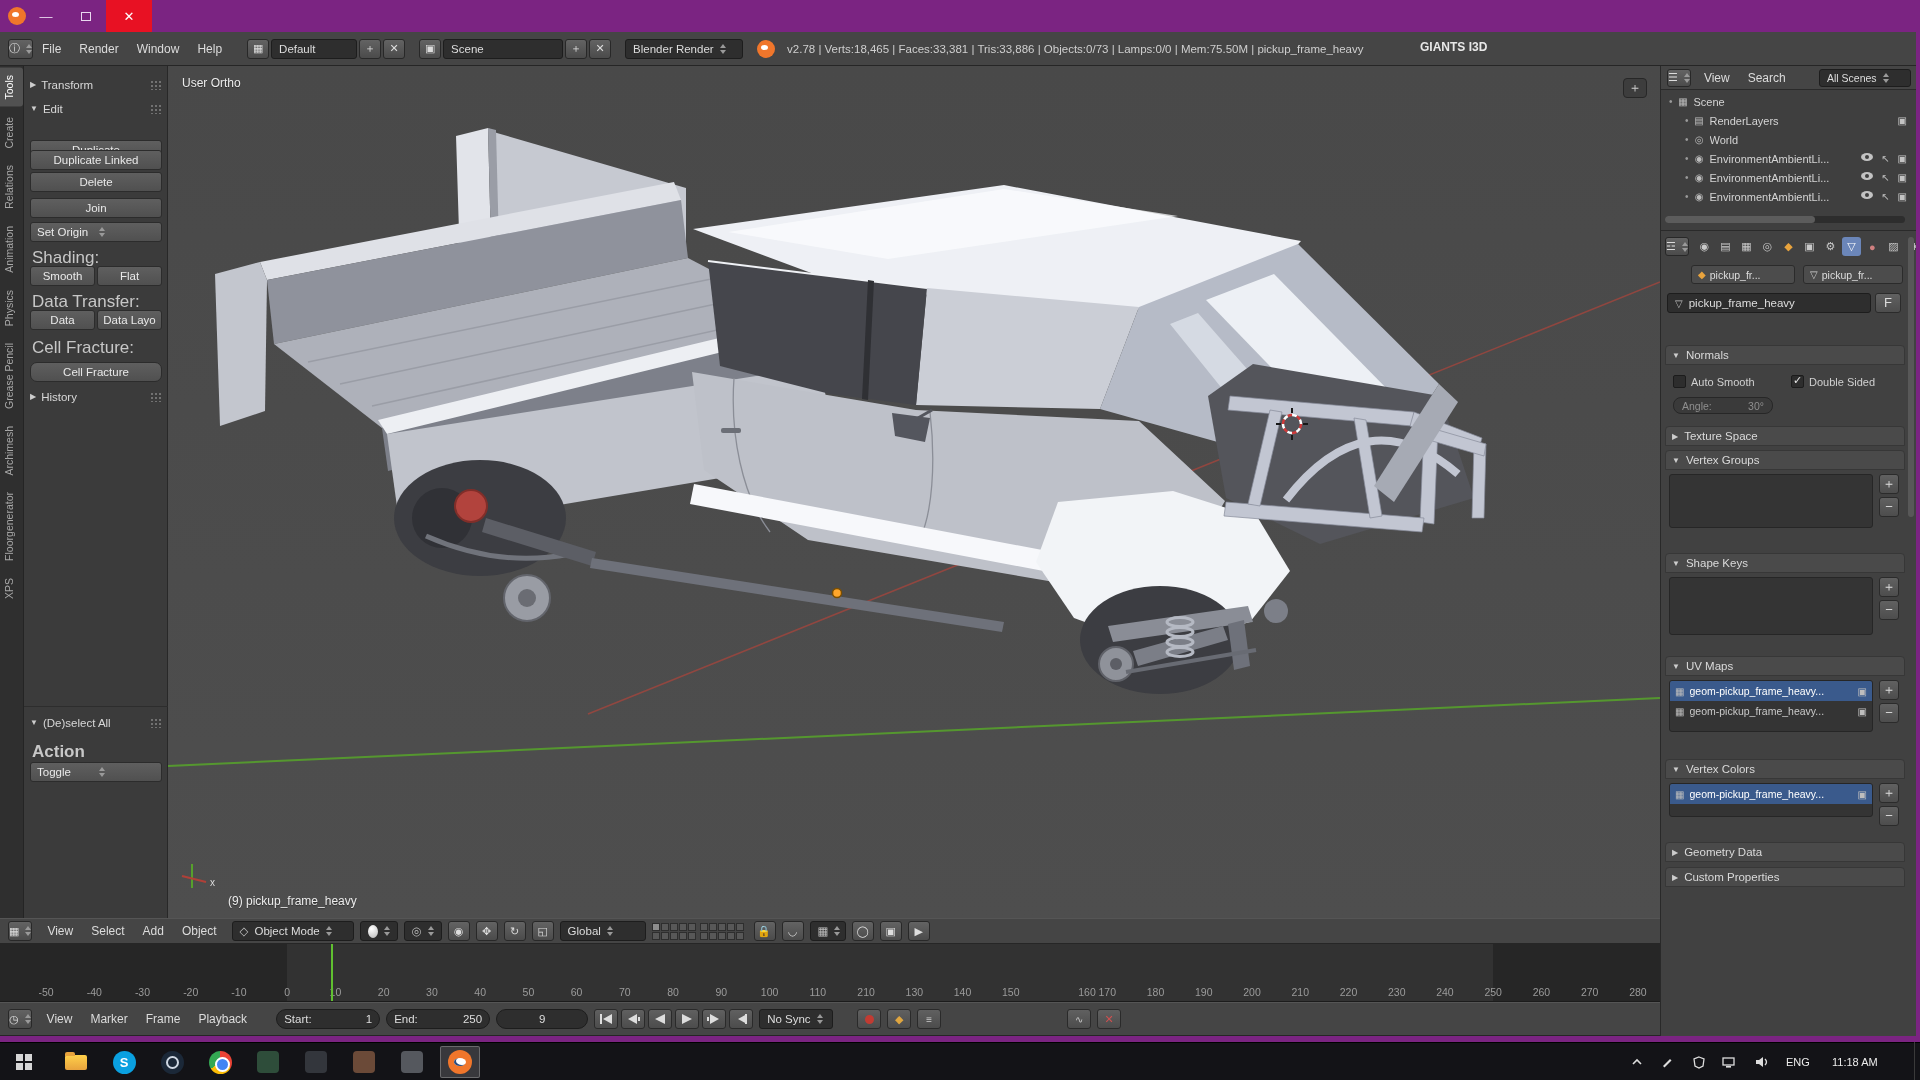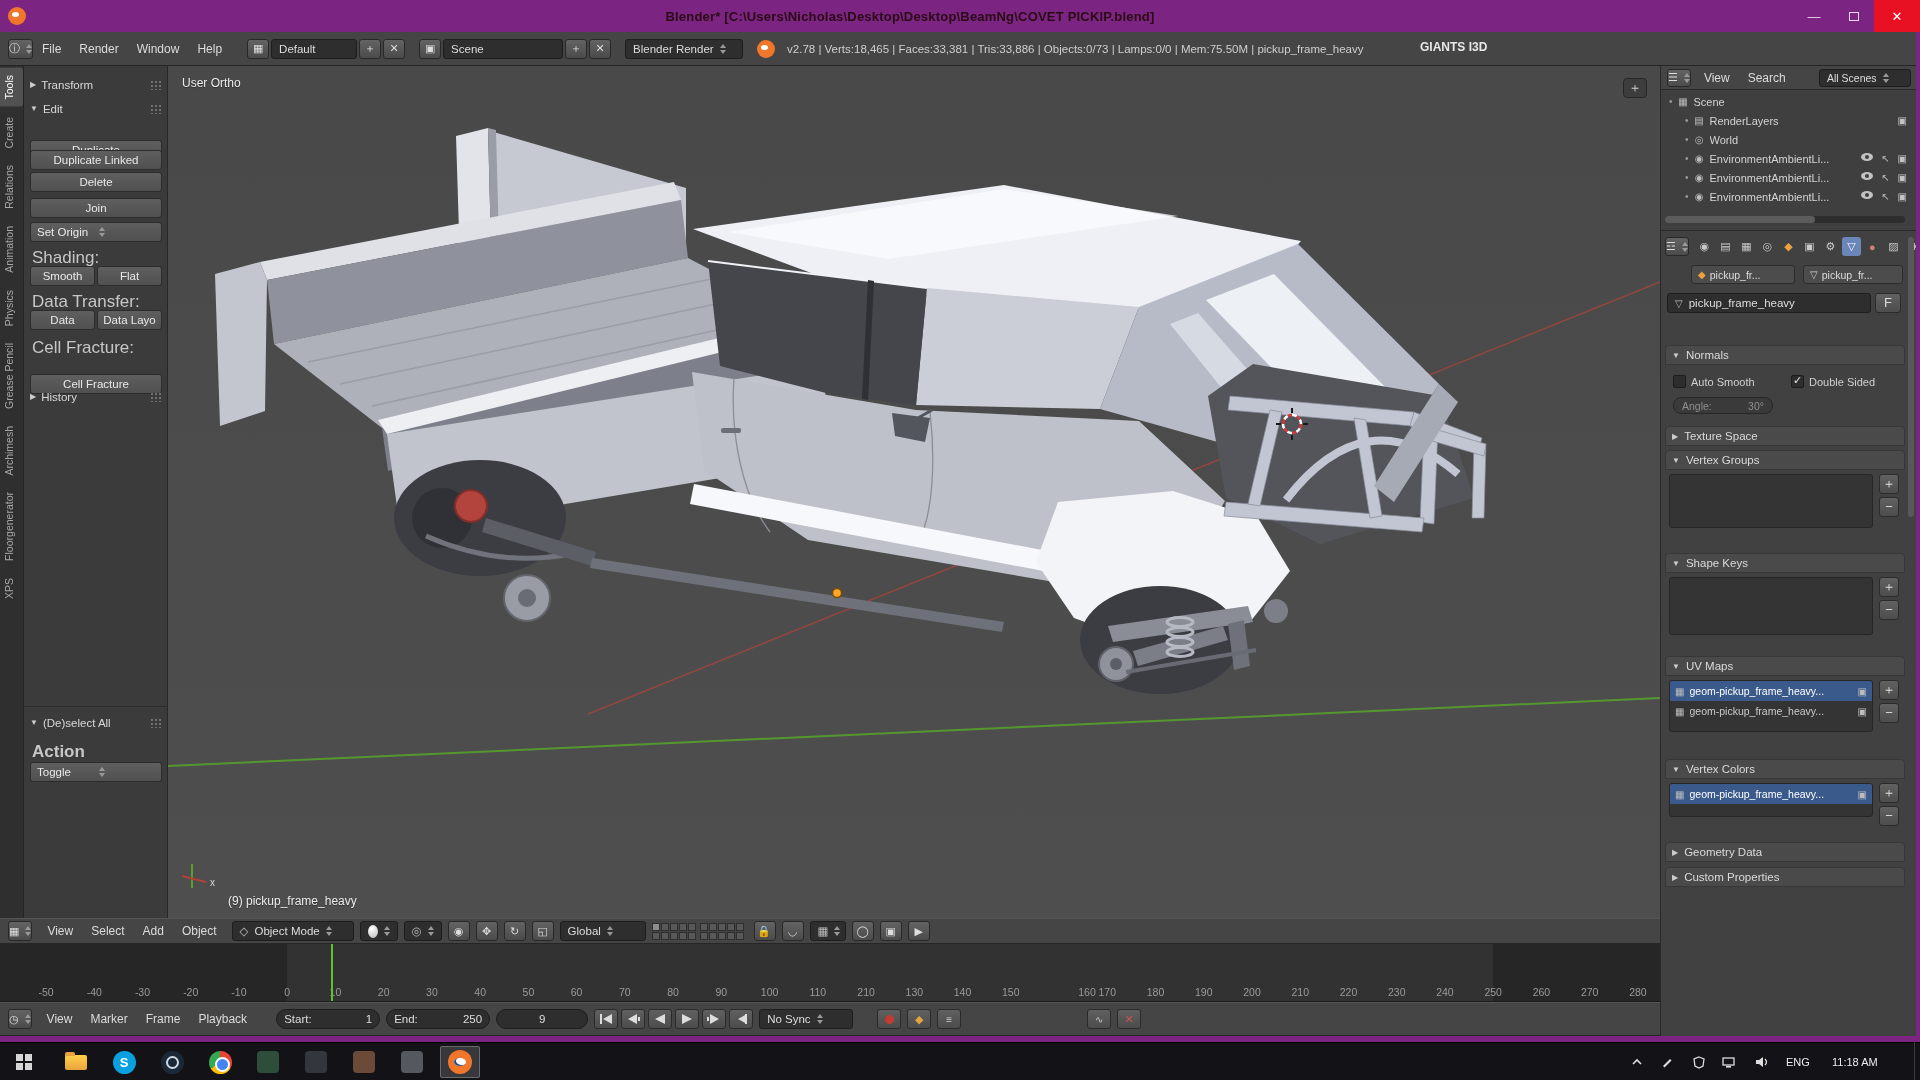--- a/index.html
+++ b/index.html
@@ -151,21 +151,20 @@
   .tray { position:absolute; top:0; height:38px; display:flex; align-items:center; color:#ececec; font-size:11px; z-index:2; }
   #showdesk { position:absolute; left:1914px; top:1042px; width:6px; height:38px; border-left:1px solid #3a3a3a; }
 </style>
 </head>
 <body>
 
 <div id="screen">
 
   <div id="titlebar" class="abs">
     <div class="blogo"></div>
-    <div id="titletext">Blender* [C:\Users\Nicholas\Desktop\Desktop\BeamNg\COVET PICKIP.blend]</div>
     <div class="wbtn">—</div>
     <div class="wbtn">
         <span class="maxsq"></span>
       </div>
     <div class="wbtn close">✕</div>
   </div>
 
   <div id="infobar" class="abs">
     <div class="iconbox">ⓘ<span class="updown">
           <i class="u"></i>
@@ -239,21 +238,21 @@
           <i class="d"></i>
         </span>
       </div>
     <div class="slabel" style="top:182px;">Shading:</div>
     <div class="tbtn half" style="top:200px; left:6px;">Smooth</div>
     <div class="tbtn half" style="top:200px; left:73px;">Flat</div>
     <div class="slabel" style="top:226px;">Data Transfer:</div>
     <div class="tbtn half" style="top:244px; left:6px;">Data</div>
     <div class="tbtn half" style="top:244px; left:73px;">Data Layo</div>
     <div class="slabel" style="top:272px;">Cell Fracture:</div>
-    <div class="tbtn" style="top:308px;">Cell Fracture</div>
+    <div class="tbtn" style="top:296px;border-radius:7px;">Cell Fracture</div>
     <div class="phead" style="top:322px;">
         <span class="tri">▶</span>
         <span>History</span>
         <span class="grip"></span>
       </div>
     <div style="position:absolute; left:0; top:640px; width:144px; border-top:1px solid #2d2d2d;"></div>
     <div class="phead" style="top:648px;">
         <span class="tri">▼</span>
         <span>(De)select All</span>
         <span class="grip"></span>
@@ -531,21 +530,21 @@
             <polygon points="3,0 3,10 12,5" fill="#ddd"></polygon>
           </svg>
         </div>
       <div class="tpbtn">
           <svg width="14" height="10">
             <polygon points="1,0 1,10 10,5" fill="#ddd" transform="rotate(180 7 5)"></polygon>
             <rect x="11" y="0" width="2" height="10" fill="#ddd"></rect>
           </svg>
         </div>
     </div>
-    <div class="field" style="width:94px;">
+    <div class="field" style="width:74px;">
         <span>No Sync</span>
         <span class="updown">
           <i class="u"></i>
           <i class="d"></i>
         </span>
       </div>
     <div class="tpbtn" style="margin-left:18px;">
         <span class="recdot"></span>
       </div>
     <div class="tpbtn">

